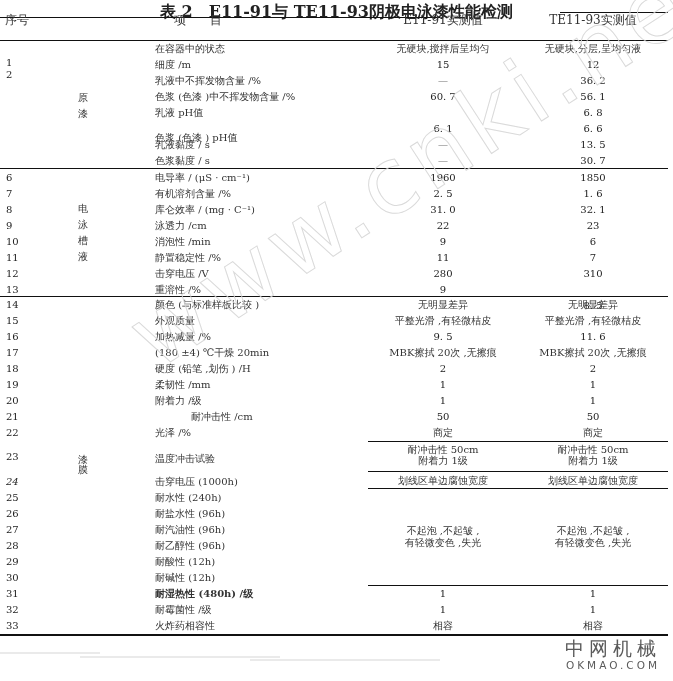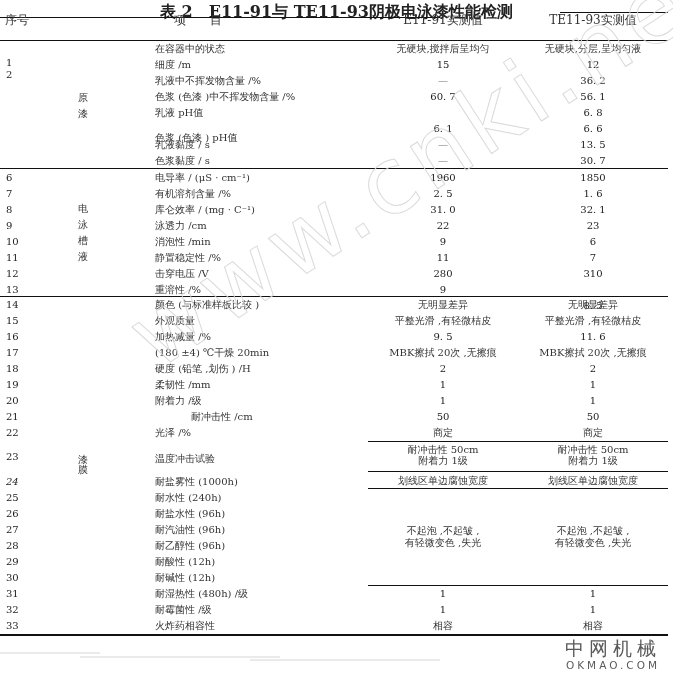--- a/index.html
+++ b/index.html
@@ -188,21 +188,21 @@
     <div>耐冲击性 50cm</div>
     <div>附着力 1级</div>
   </div>
   <div class="abs txt v2" style="top:444px;line-height:11px;">
     <div>耐冲击性 50cm</div>
     <div>附着力 1级</div>
   </div>
   <div class="rule" style="left:368px;top:471px;width:300px;"></div>
 
   <div class="abs num seq" style="top:476px;font-style:italic;">24</div>
-  <div class="abs txt item" style="top:476px;">耐盐雾性 (1000h)</div>
+  <div class="abs txt item" style="top:476px;">击穿电压 (1000h)</div>
   <div class="abs txt v1" style="top:475px;">划线区单边腐蚀宽度</div>
   <div class="abs txt v2" style="top:475px;">划线区单边腐蚀宽度</div>
   <div class="rule" style="left:368px;top:488px;width:300px;"></div>
 
   <div class="abs num seq" style="top:492px;">25</div>
   <div class="abs txt item" style="top:492px;">耐水性 (240h)</div>
   <div class="abs num seq" style="top:508px;">26</div>
   <div class="abs txt item" style="top:508px;">耐盐水性 (96h)</div>
   <div class="abs num seq" style="top:524px;">27</div>
   <div class="abs txt item" style="top:524px;">耐汽油性 (96h)</div>
@@ -218,21 +218,21 @@
     <div>有轻微变色 ,失光</div>
   </div>
   <div class="abs txt v2" style="top:525px;line-height:12px;">
     <div>不起泡 ,不起皱 ,</div>
     <div>有轻微变色 ,失光</div>
   </div>
 
   <div class="rule" style="left:368px;top:585px;width:300px;"></div>
 
   <div class="abs num seq" style="top:588px;">31</div>
-  <div class="abs txt item" style="top:588px;">耐湿热性 (480h) /级</div>
+  <div class="abs txt item" style="top:588px;font-weight:bold;">耐湿热性 (480h) /级</div>
   <div class="abs num v1" style="top:588px;">1</div>
   <div class="abs num v2" style="top:588px;">1</div>
 
   <div class="abs num seq" style="top:604px;">32</div>
   <div class="abs txt item" style="top:604px;">耐霉菌性 /级</div>
   <div class="abs num v1" style="top:604px;">1</div>
   <div class="abs num v2" style="top:604px;">1</div>
 
   <div class="abs num seq" style="top:620px;">33</div>
   <div class="abs txt item" style="top:620px;">火炸药相容性</div>

